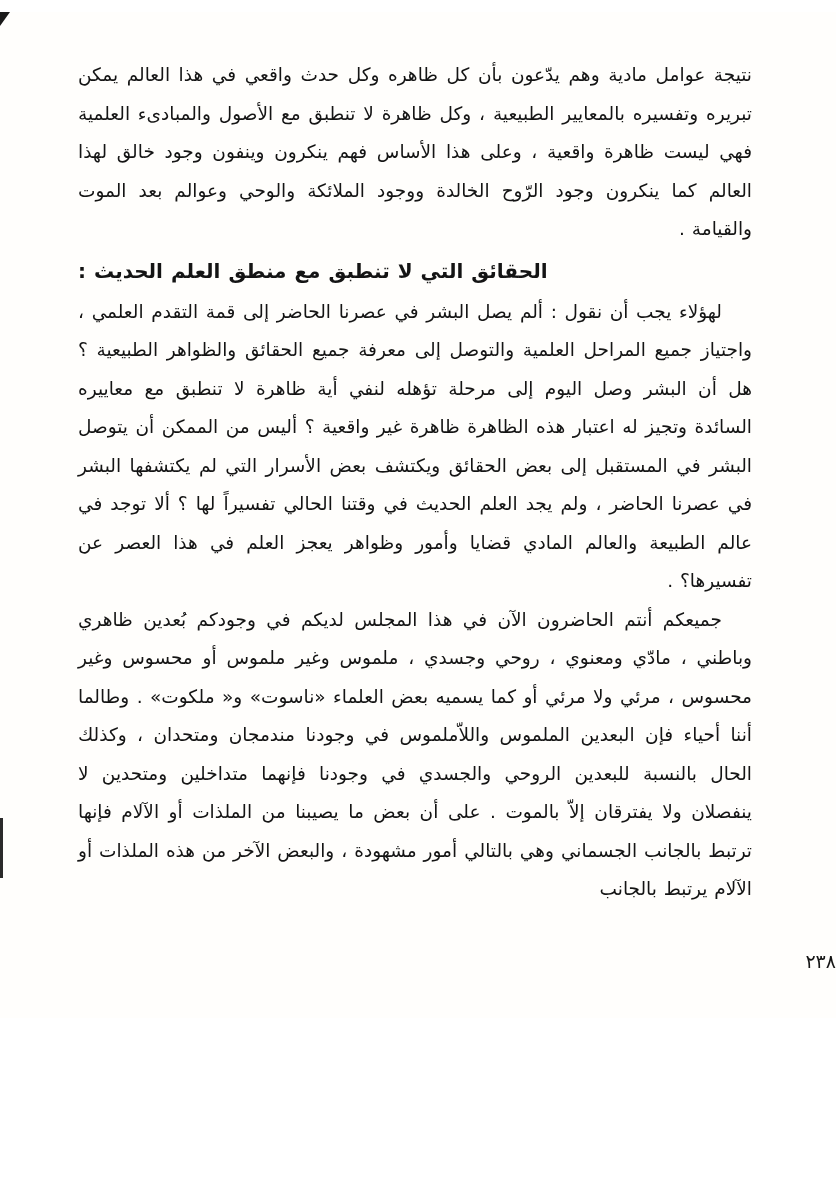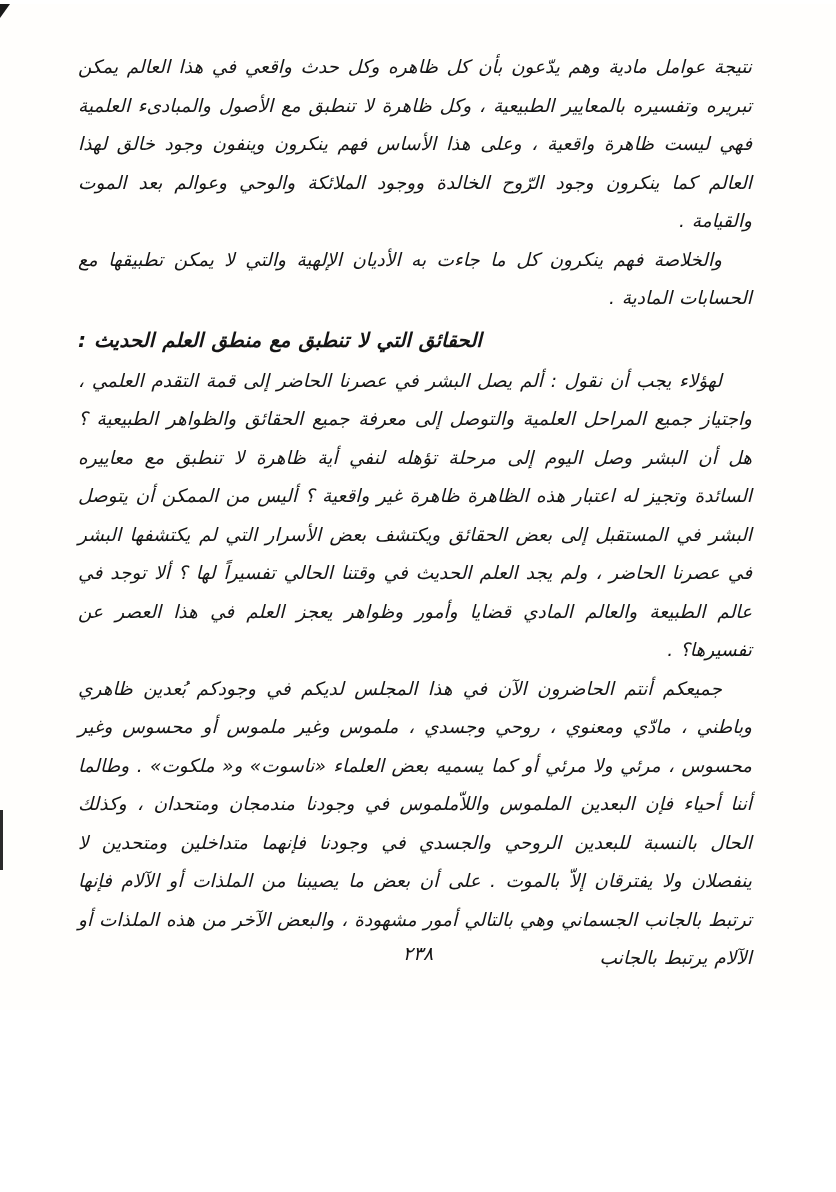--- a/index.html
+++ b/index.html
@@ -6,27 +6,26 @@
 
   html, body {
     background: #ffffff;
     font-family: "DejaVu Sans", sans-serif;
   }
 
   .page {
     position: relative;
     width: 836px;
     height: 1006px;
-    margin: 4px auto;
+    margin: 12px auto;
     background: #fffefc;
     color: #141414;
     direction: rtl;
     padding: 44px 84px 0 78px;
     overflow: hidden;
-    font-style: italic;
   }
 
   
   .scan-mark-top {
     position: absolute;
     top: 0; left: 0;
     width: 10px; height: 14px;
     background: #1a1a1a;
     clip-path: polygon(0 0, 100% 0, 0 100%);
   }
@@ -55,36 +54,34 @@
     text-align: left;
     margin: 2px 0 2px 0;
     text-indent: 0;
   }
 
   .page-number {
     position: absolute;
     bottom: 46px;
     left: 0;
     right: 0;
-    text-align: center;
     font-size: 19px;
     color: #141414;
   }
 </style>
 </head>
 <body>
 
 <div class="page">
 
   <span class="scan-mark-top"></span>
   <span class="scan-mark-bottom"></span>
 
   <p class="text-block continuation">نتيجة عوامل مادية وهم يدّعون بأن كل ظاهره وكل حدث واقعي في هذا العالم يمكن تبريره وتفسيره بالمعايير الطبيعية ، وكل ظاهرة لا تنطبق مع الأصول والمبادىء العلمية فهي ليست ظاهرة واقعية ، وعلى هذا الأساس فهم ينكرون وينفون وجود خالق لهذا العالم كما ينكرون وجود الرّوح الخالدة ووجود الملائكة والوحي وعوالم بعد الموت والقيامة .</p>
 
-  <p class="text-block paragraph">والخلاصة فهم ينكرون كل ما جاءت به الأديان الإلهية والتي لا يمكن تطبيقها مع الحسابات المادية .</p>
 
   <h2 class="text-block heading">الحقائق التي لا تنطبق مع منطق العلم الحديث :</h2>
 
   <p class="text-block paragraph">لهؤلاء يجب أن نقول : ألم يصل البشر في عصرنا الحاضر إلى قمة التقدم العلمي ، واجتياز جميع المراحل العلمية والتوصل إلى معرفة جميع الحقائق والظواهر الطبيعية ؟ هل أن البشر وصل اليوم إلى مرحلة تؤهله لنفي أية ظاهرة لا تنطبق مع معاييره السائدة وتجيز له اعتبار هذه الظاهرة ظاهرة غير واقعية ؟ أليس من الممكن أن يتوصل البشر في المستقبل إلى بعض الحقائق ويكتشف بعض الأسرار التي لم يكتشفها البشر في عصرنا الحاضر ، ولم يجد العلم الحديث في وقتنا الحالي تفسيراً لها ؟ ألا توجد في عالم الطبيعة والعالم المادي قضايا وأمور وظواهر يعجز العلم في هذا العصر عن تفسيرها؟ .</p>
 
 
   <p class="text-block paragraph">جميعكم أنتم الحاضرون الآن في هذا المجلس لديكم في وجودكم بُعدين ظاهري وباطني ، مادّي ومعنوي ، روحي وجسدي ، ملموس وغير ملموس أو محسوس وغير محسوس ، مرئي ولا مرئي أو كما يسميه بعض العلماء «ناسوت» و« ملكوت» . وطالما أننا أحياء فإن البعدين الملموس واللاّملموس في وجودنا مندمجان ومتحدان ، وكذلك الحال بالنسبة للبعدين الروحي والجسدي في وجودنا فإنهما متداخلين ومتحدين لا ينفصلان ولا يفترقان إلاّ بالموت . على أن بعض ما يصيبنا من الملذات أو الآلام فإنها ترتبط بالجانب الجسماني وهي بالتالي أمور مشهودة ، والبعض الآخر من هذه الملذات أو الآلام يرتبط بالجانب</p>
 
   <div class="page-number">٢٣٨</div>
 

